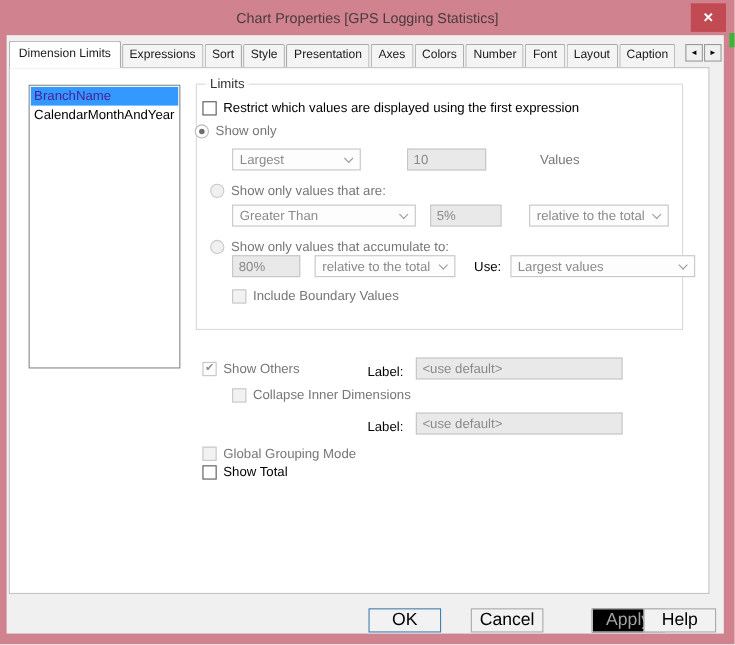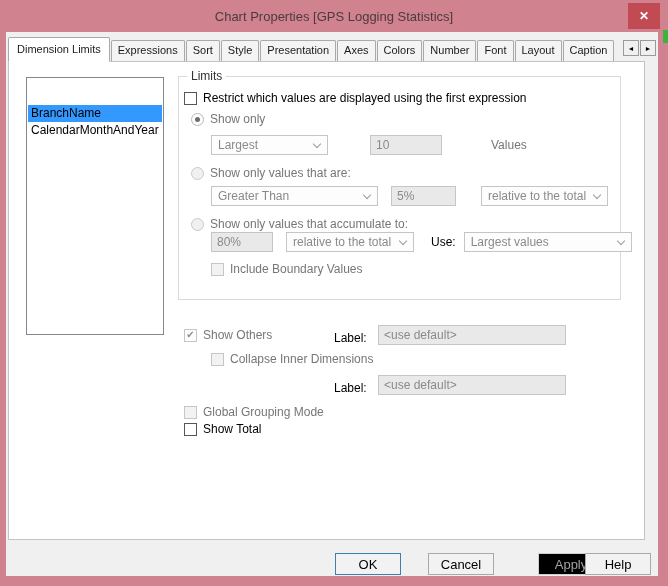--- a/index.html
+++ b/index.html
@@ -66,21 +66,21 @@
     position: absolute; left: 2px; top: 29px; width: 637px; height: 479px;
     background: #ffffff; border: 1px solid #c3c3c3; z-index: 2;
   }
 
   
   .listbox {
     position: absolute; left: 17px; top: 15px; width: 138px; height: 258px;
     background: #ffffff; border: 1px solid #828790; padding: 1px;
   }
   .listitem { height: 17px; line-height: 17px; font-size: 12px; padding-left: 3px; color: #000; }
-  .listitem.selected { background: #3399ff; color: #000000; margin-top: 26px; }
+  .listitem.selected { background: #3399ff; color: #4c1d95; }
 
   
   .groupbox { position: absolute; border: 1px solid #d9d9d9; }
   #grp-limits  { left: 169px; top: 14px;  width: 443px; height: 224px; }
   #grp-options { left: 169px; top: 250px; width: 443px; height: 115px; }
   .legend {
     position: absolute; top: -8px; left: 8px;
     background: #ffffff; padding: 0 4px; font-size: 12px; color: #333;
   }
 
@@ -119,21 +119,21 @@
     height: 20px; background: #e9e9e9; border: 1px solid #c5c5c5;
     color: #8a8a8a; font-size: 12px; padding: 0 5px;
     font-family: "Liberation Sans", sans-serif; flex: none;
   }
   .abs { position: absolute; }
 
   
   .btn {
     position: absolute; top: 521px; width: 66px; height: 22px;
     background: #f2f2f2; border: 1px solid #a9a9a9;
-    font-size: 13px; color: #000;
+    font-size: 16px; color: #000;
     display: flex; align-items: center; justify-content: center;
   }
   #btn-ok     { left: 329px; border-color: #3c7fb1; }
   #btn-cancel { left: 422px; }
   #btn-apply  { left: 532px; color: #a2a2a2; border-color: #cfcfcf; background: #000000; }
   #btn-help   { left: 579px; }
 </style>
 </head>
 <body>
 
@@ -178,21 +178,21 @@
 
       <div class="groupbox" id="grp-limits">
         <span class="legend">Limits</span>
       </div>
 
       <div class="row" style="left:175px; top:29px; gap:6px;">
         <span class="cb"></span>
         <span class="lab">Restrict which values are displayed using the first expression</span>
       </div>
 
-      <div class="row" style="left:182px; top:50px; gap:6px;justify-content:center;">
+      <div class="row" style="left:168px; top:50px; gap:6px;justify-content:center;">
         <span class="radio sel"></span>
         <span class="lab gray">Show only</span>
       </div>
       <div class="row" style="left:202px; top:73px;gap:36px;">
         <div class="combo" style="width:117px;">
           <span>Largest</span>
           <span class="chev"></span>
         </div>
         <input class="tbox" style="width: 72px; margin-left: 6px;" readonly="" value="10">
         <span class="lab gray" style="margin-left:13px;">Values</span>

